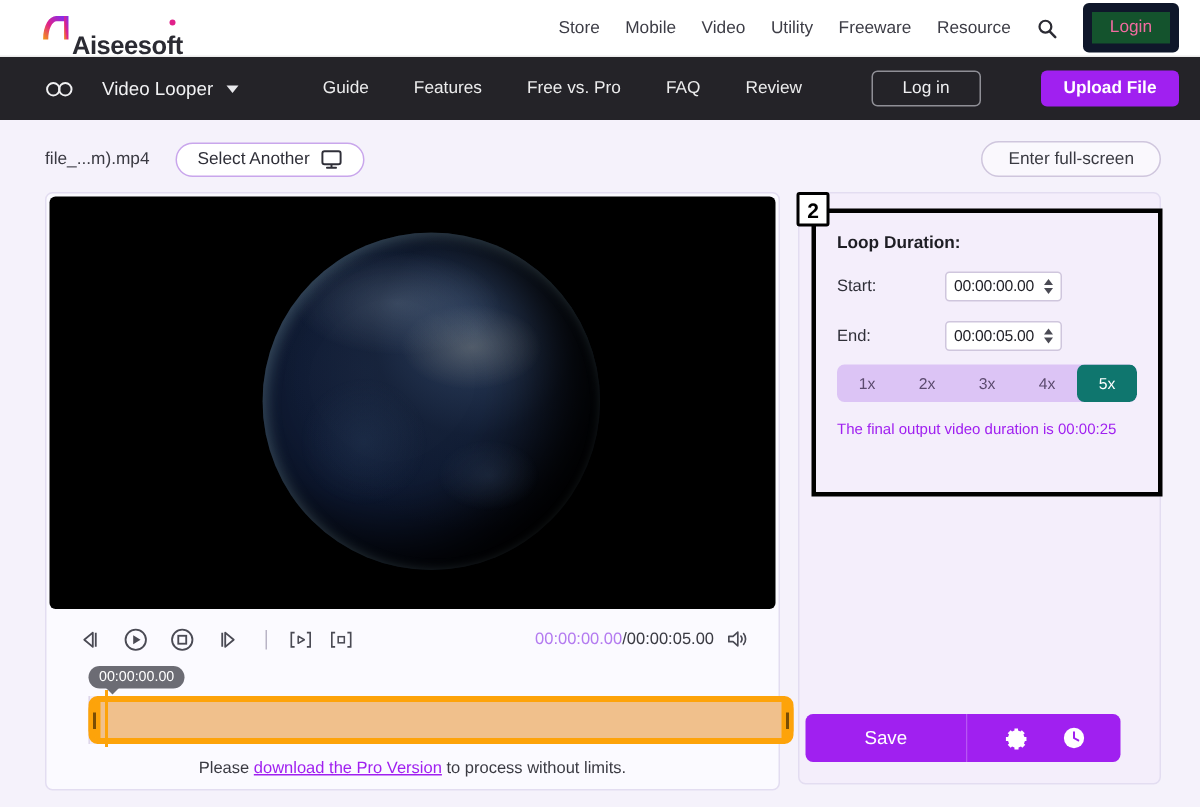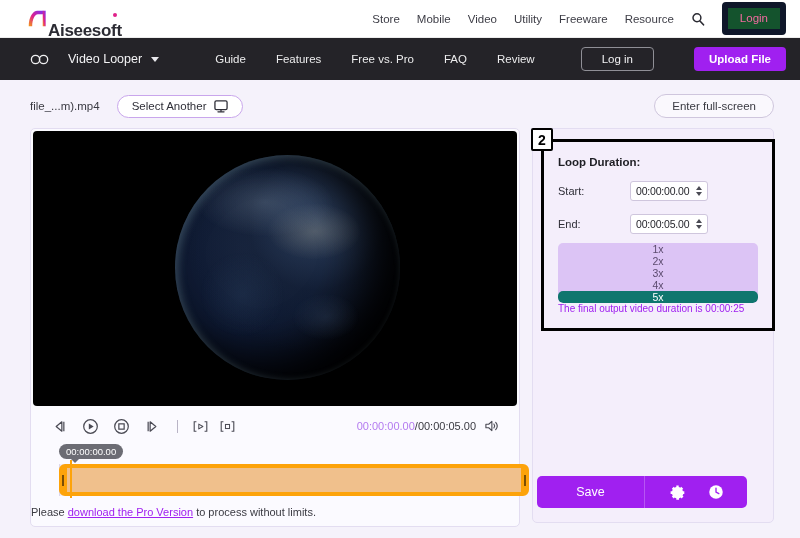--- a/index.html
+++ b/index.html
@@ -154,21 +154,21 @@
     background: #fda30a; display: flex; align-items: center; justify-content: center;
   }
   .tl-handle.l { left: -4px; border-radius: 5px 0 0 5px; }
   .tl-handle.r { right: -4px; border-radius: 0 5px 5px 0; }
   .tl-handle i { width: 2px; height: 11px; background: #7a4d04; display:block; }
   .tl-playhead {
     position: absolute; left: 29px; top: 18px; width: 2px; height: 38px;
     background: #fda30a;
   }
   .pro-note {
-    font-size: 11px; color: #3a3a42; padding: 6px 0 8px;
+    text-align: center; font-size: 11px; color: #3a3a42; padding: 6px 0 8px;
   }
   .pro-note a { color: #a020f0; }
 
   
   .right-col { width: 242px; position: relative; }
   .right-card {
     background: #f4eefb; border: 1px solid #e3ddf1; border-radius: 5px;
     height: 395px; position: relative; padding: 0;
   }
   .hl-box {
@@ -191,28 +191,28 @@
     display: flex; align-items: center; padding: 0 5px;
   }
   .spin span { font-size: 10.5px; color: #1f1f26; letter-spacing: -0.2px; }
   .spin-arrows { margin-left: auto; display: flex; flex-direction: column; gap: 2px; }
   .spin-arrows i { display: block; width:0; height:0; border-left:3.5px solid transparent; border-right:3.5px solid transparent; }
   .spin-arrows i.up { border-bottom: 4px solid #4a4a54; }
   .spin-arrows i.dn { border-top: 4px solid #4a4a54; }
 
   .loop-title { font-size: 11.5px; font-weight: bold; color: #1e1e24; margin-top: 16px; }
   .loop-seg {
-    margin-top: 9px; display: flex; background: #dcc4f5; border-radius: 5px; overflow: hidden; flex-direction: column;
+    margin-top: 9px; display: flex; background: #dcc4f5; border-radius: 5px; overflow: hidden;
   }
   .loop-seg button {
     flex: 1; border: none; background: transparent; height: 25px;
     font-size: 10.5px; color: #5b4a6e; cursor: pointer; font-family: inherit;
   }
   .loop-seg button.active { background: #0f766e; color: #fff; border-radius: 5px; }
-  .final-note { font-size: 10px; color: #3a3a42; }
+  .final-note { font-size: 10px; color: #3a3a42; margin-top: 13px; }
   .final-note span { color: #a020f0; }
 
   .save-row { position: absolute; left: 4px; bottom: 14px; display: flex; }
   .save-btn {
     background: #a020f0; border: none; color: #fff; font-size: 12.5px;
     width: 107px; height: 32px; border-radius: 5px 0 0 5px; font-family: inherit;
   }
   .save-extra {
     background: #a020f0; border-radius: 0 5px 5px 0; width: 103px; height: 32px;
     display: flex; align-items: center; justify-content: center; gap: 22px;

